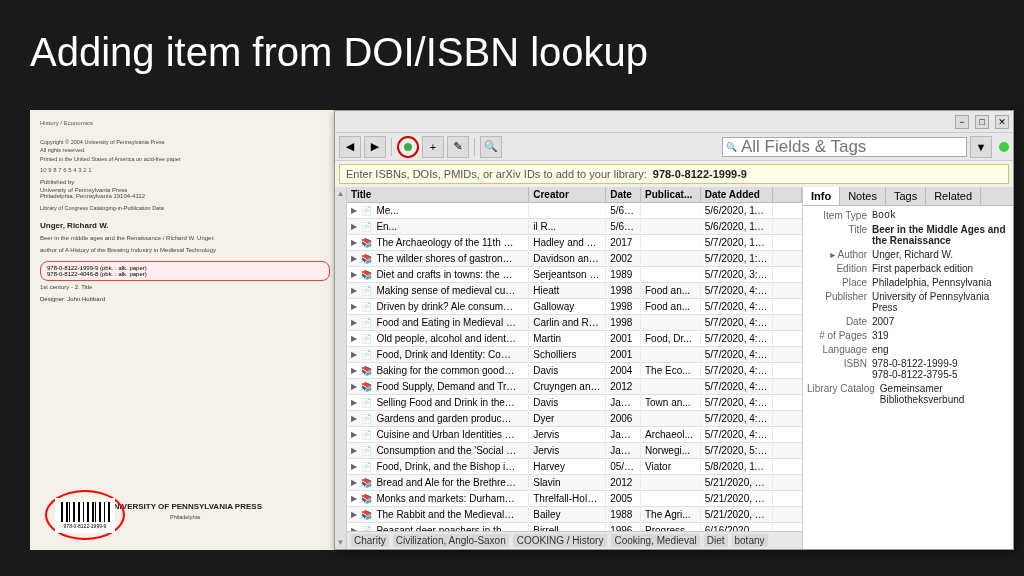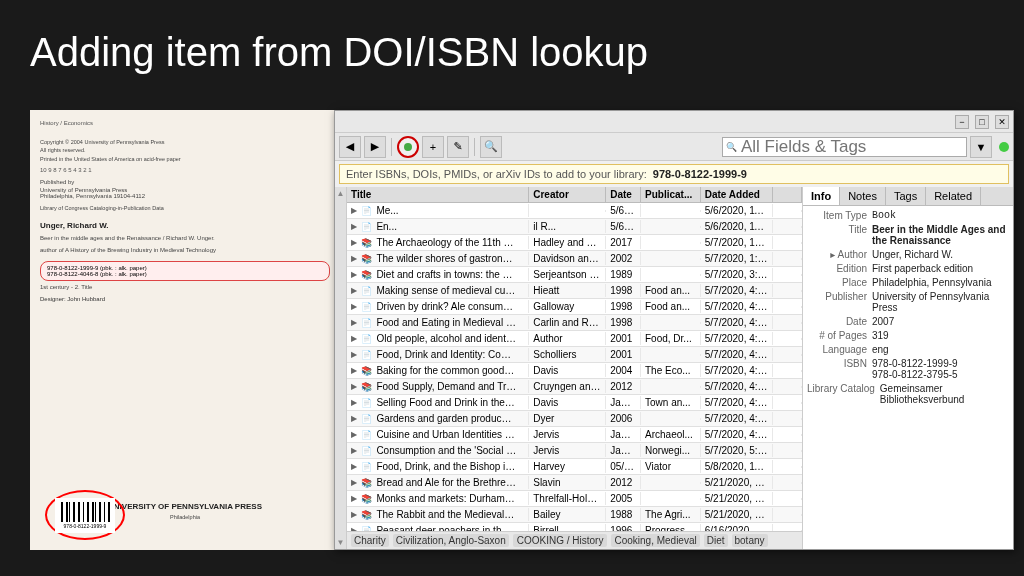--- a/index.html
+++ b/index.html
@@ -661,21 +661,21 @@
     <div class="item-cell col-publication"></div>
     <div class="item-cell col-dateadded">5/7/2020, 4:1...</div>
     <div class="item-cell col-actions"></div>
   </div>
           <div class="item-row">
     <div class="item-cell col-title">
       <span class="tree-arrow">▶</span>
       <span class="item-icon">📄</span>
       <span style="overflow:hidden;text-overflow:ellipsis;white-space:nowrap;max-width:140px;">Old people, alcohol and identity in ...</span>
     </div>
-    <div class="item-cell col-creator">Author</div>
+    <div class="item-cell col-creator">Martin</div>
     <div class="item-cell col-date">2001</div>
     <div class="item-cell col-publication">Food, Dr...</div>
     <div class="item-cell col-dateadded">5/7/2020, 4:2...</div>
     <div class="item-cell col-actions"></div>
   </div>
           <div class="item-row">
     <div class="item-cell col-title">
       <span class="tree-arrow">▶</span>
       <span class="item-icon">📄</span>
       <span style="overflow:hidden;text-overflow:ellipsis;white-space:nowrap;max-width:140px;">Food, Drink and Identity: Cooking, E...</span>

